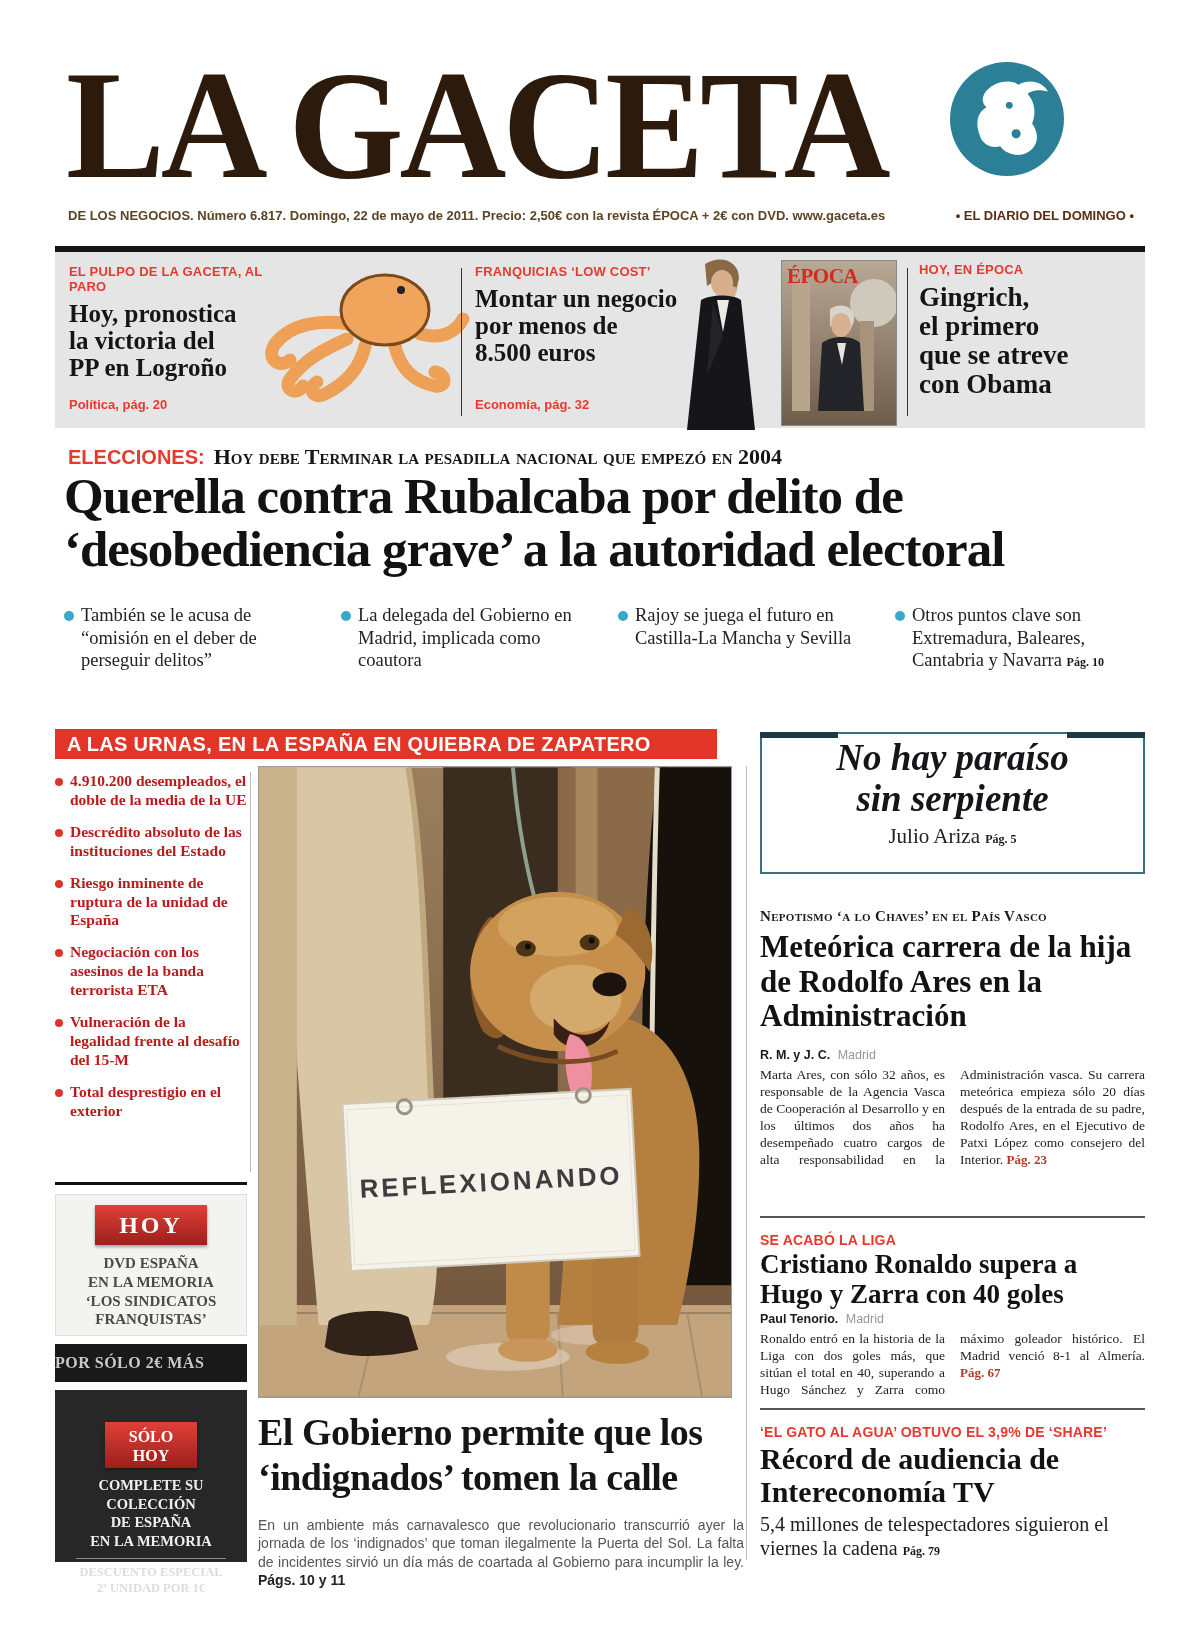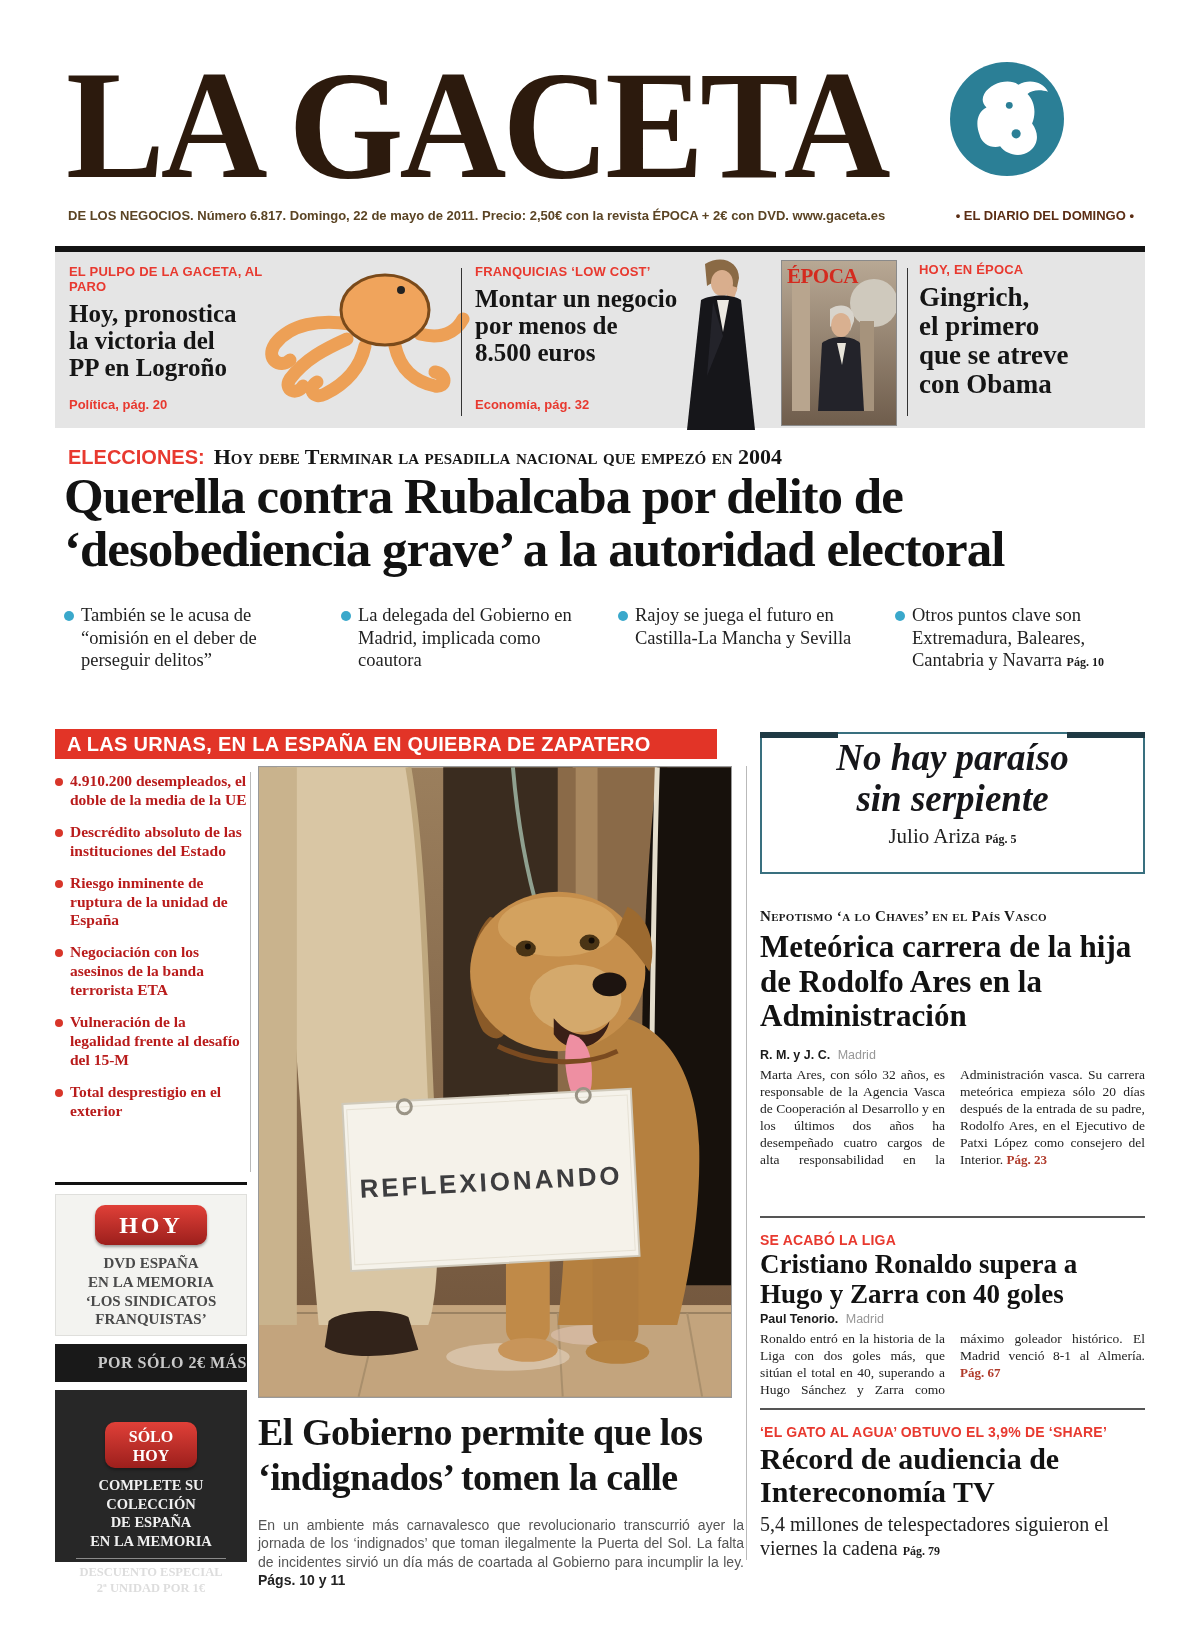--- a/index.html
+++ b/index.html
@@ -45,24 +45,24 @@
   #banner { left:55px; top:729px; width:662px; height:30px; background:#e23427; color:#fff;
     font-family:"Liberation Sans",sans-serif; font-weight:bold; font-size:20px; line-height:30px; padding-left:12px; letter-spacing:.3px; }
 
   
   #side-list { left:55px; top:772px; width:192px; list-style:none; }
   #side-list li { display:flex; gap:7px; margin-bottom:13px; font-weight:bold; font-size:15.5px; line-height:1.22; color:#b91c1c; }
   .dot-red { flex:none; width:8px; height:8px; border-radius:50%; background:#d8362a; margin-top:6px; }
   #side-rule { left:55px; top:1182px; width:192px; height:3px; background:#111; }
   #hoy-box { left:55px; top:1194px; width:192px; height:142px; background:#f3f3f0; border:1px solid #dfdfdc; text-align:center; }
   .red-btn { margin:10px auto 0; background:linear-gradient(#e04038,#9c1f1c); color:#fff; font-family:"Liberation Serif",serif;
-    font-weight:bold; text-align:center; box-shadow:0 2px 3px rgba(0,0,0,.35);border-radius:10px; }
+    font-weight:bold; text-align:center; box-shadow:0 2px 3px rgba(0,0,0,.35); }
   #hoy-btn { width:112px; height:40px; font-size:24px; letter-spacing:3px; line-height:40px; }
   #hoy-text { margin-top:9px; font-weight:bold; font-size:15px; line-height:1.25; color:#4a4a4a; }
-  #price-bar { left:55px; top:1344px; width:192px; height:38px; background:#191919; color:#c9c9c9; text-align:right;
+  #price-bar { left:55px; top:1344px; width:192px; height:38px; background:#191919; color:#c9c9c9; text-align:left;
     font-weight:bold; font-size:16px; line-height:38px; letter-spacing:.5px; }
   #solo-box { left:55px; top:1390px; width:192px; height:172px; background:#272727; text-align:center; }
   #solo-btn { width:92px; height:46px; font-size:16px; line-height:1.2; padding-top:5px;margin-top:32px; }
   #solo-text { margin-top:8px; font-weight:bold; font-size:14.5px; line-height:1.28; color:#f0f0f0; }
   #solo-divider { width:150px; height:1px; background:#8a8a8a; margin:8px auto 5px; }
   #solo-footer { font-weight:bold; font-size:12.5px; line-height:1.3; color:#dddddd; }
 
   
   #photo { left:258px; top:766px; width:474px; height:632px; border:1px solid #9a9a9a; }
 

